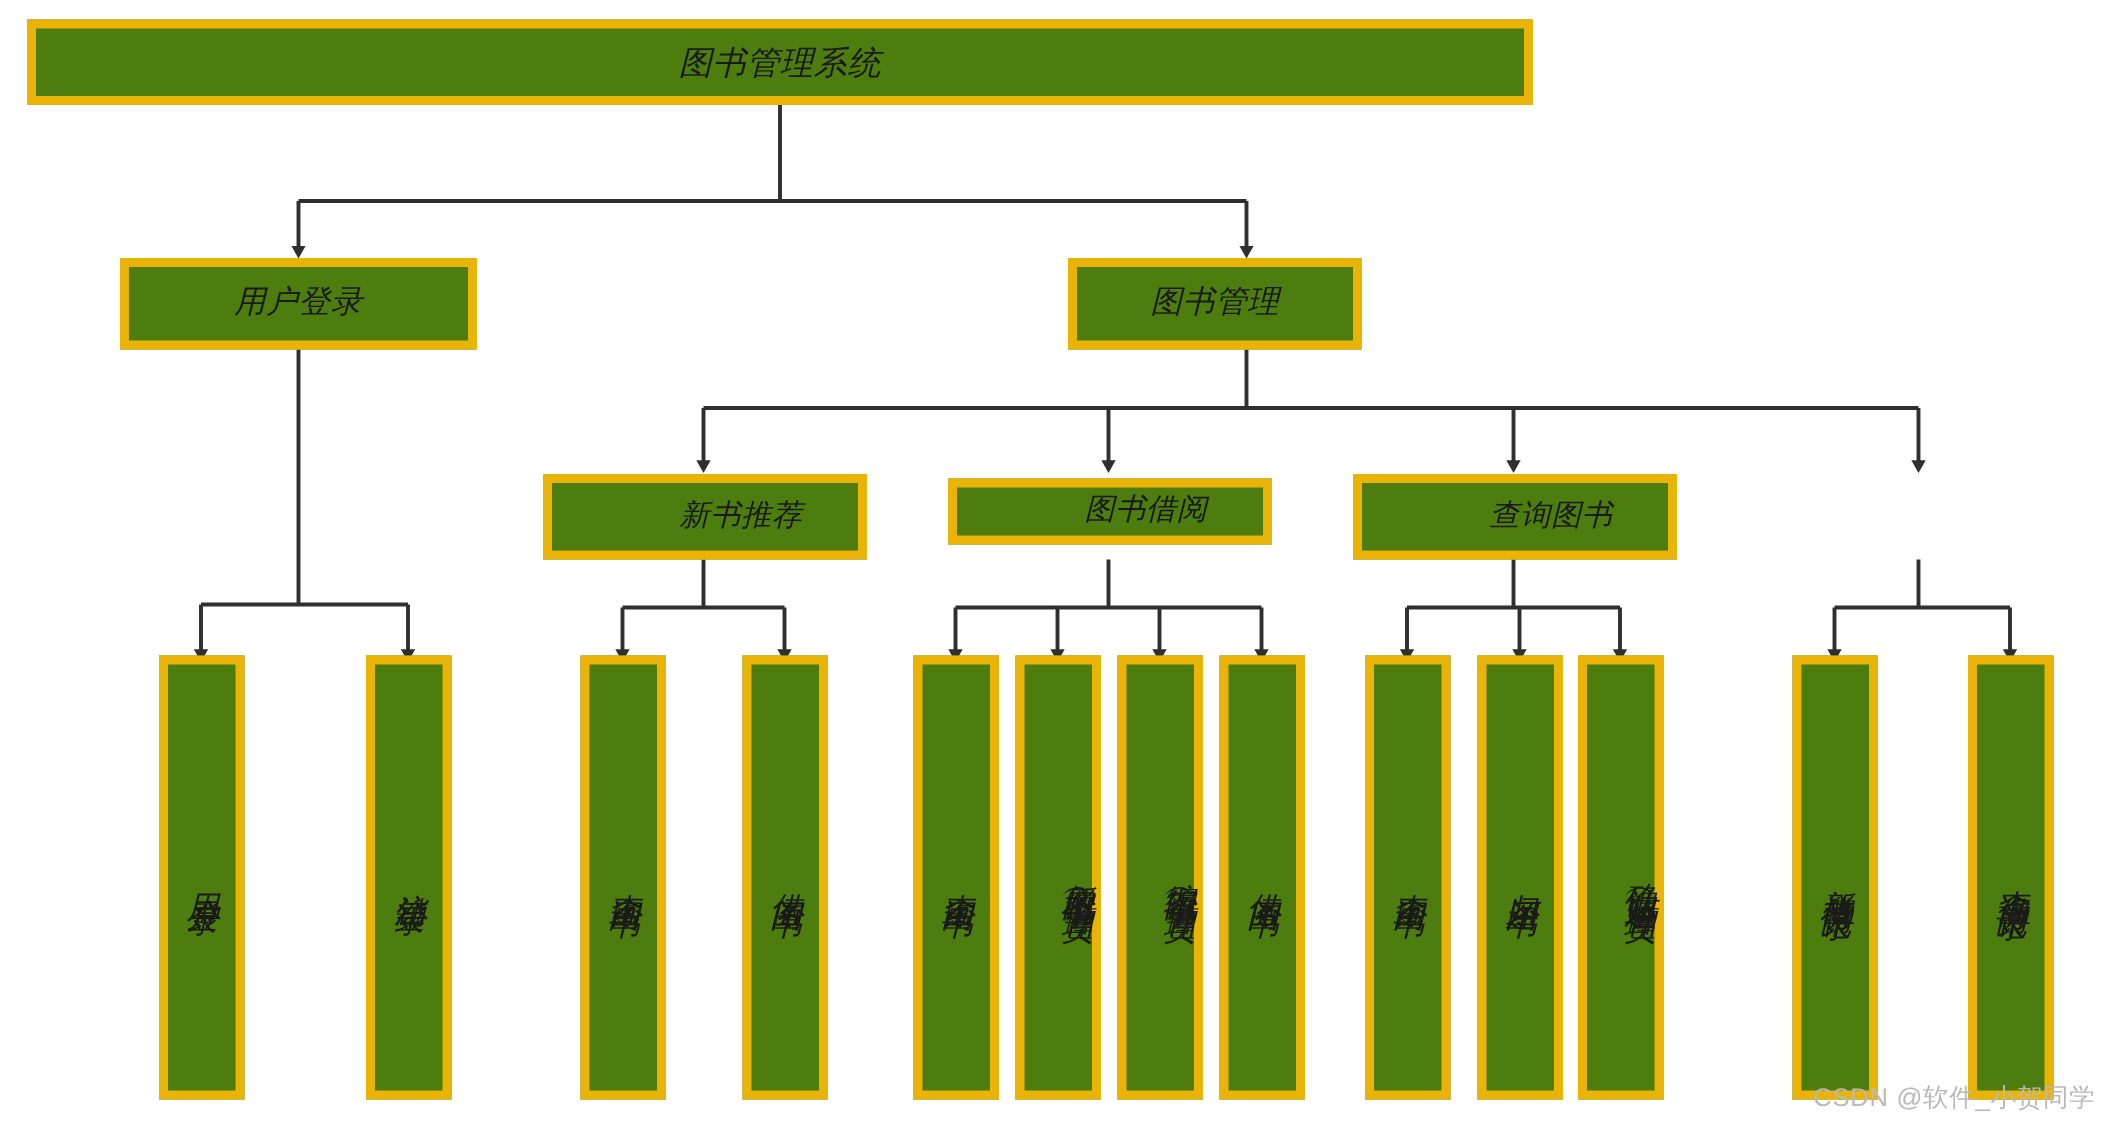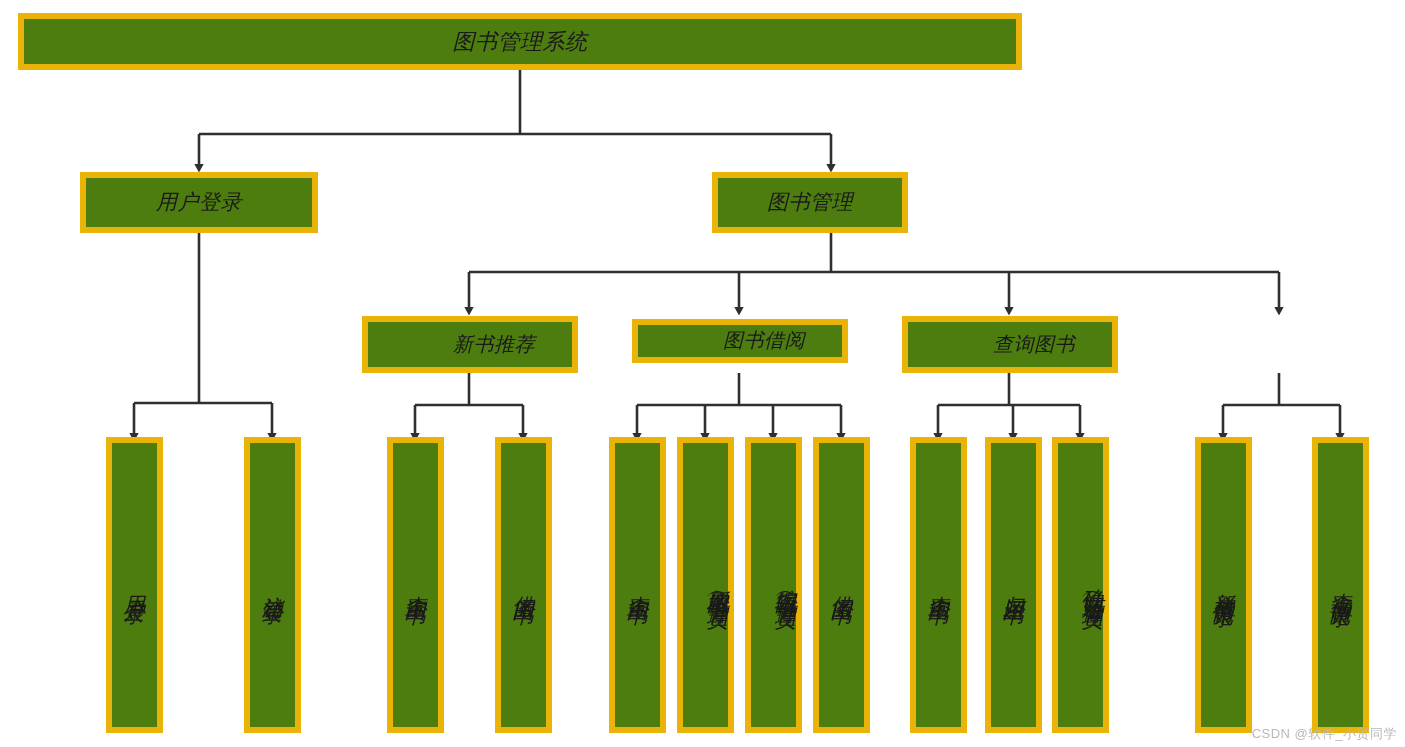--- a/index.html
+++ b/index.html
@@ -54,21 +54,21 @@
     white-space: nowrap;
   }
   .node.leaf.top {
     align-items: flex-start;
     justify-content: center;
   }
   .watermark {
     position: absolute;
     right: 8px;
     bottom: 4px;
-    font-size: 13px;
+    font-size: 17px;
     color: #b9b9b9;
     letter-spacing: 0.5px;
     white-space: nowrap;
     user-select: none;
   }
 </style>
 </head>
 <body>
 
 <div id="canvas">

